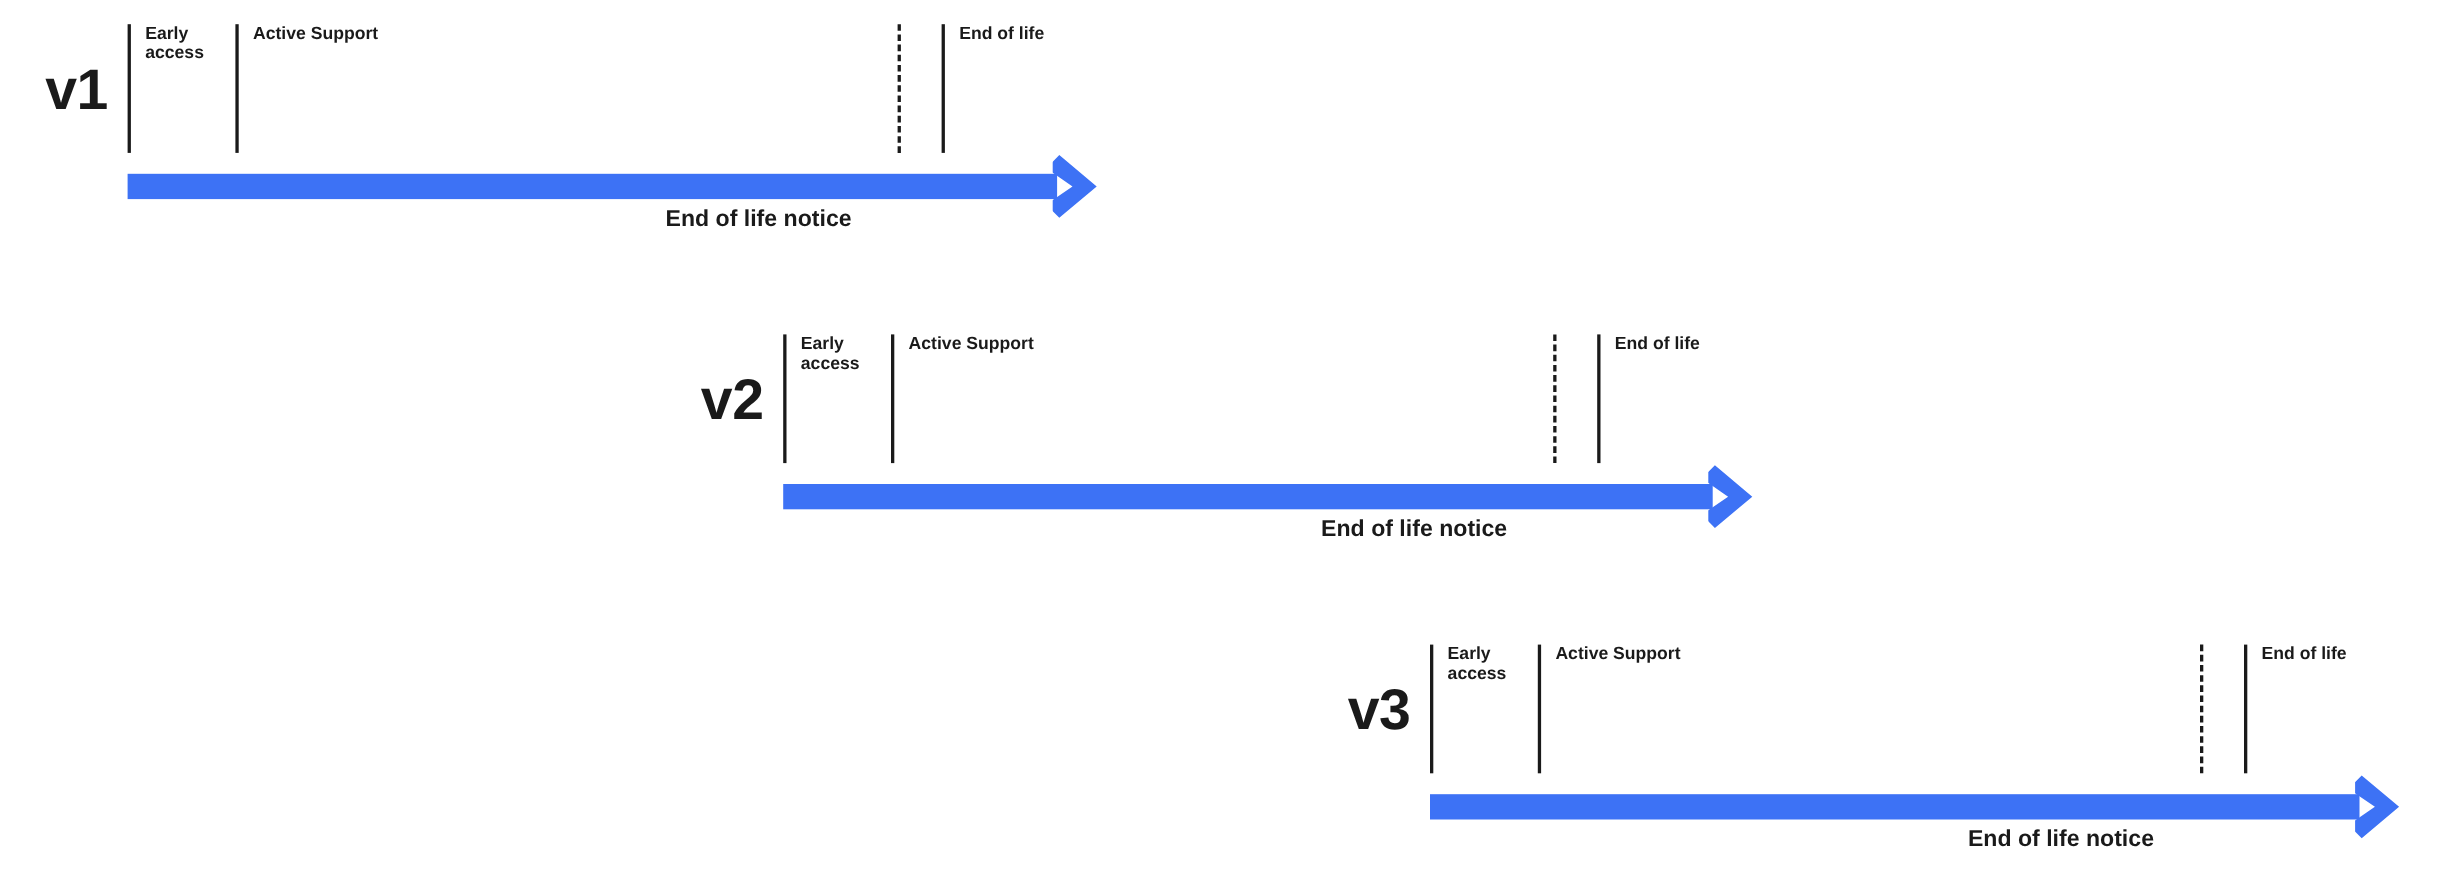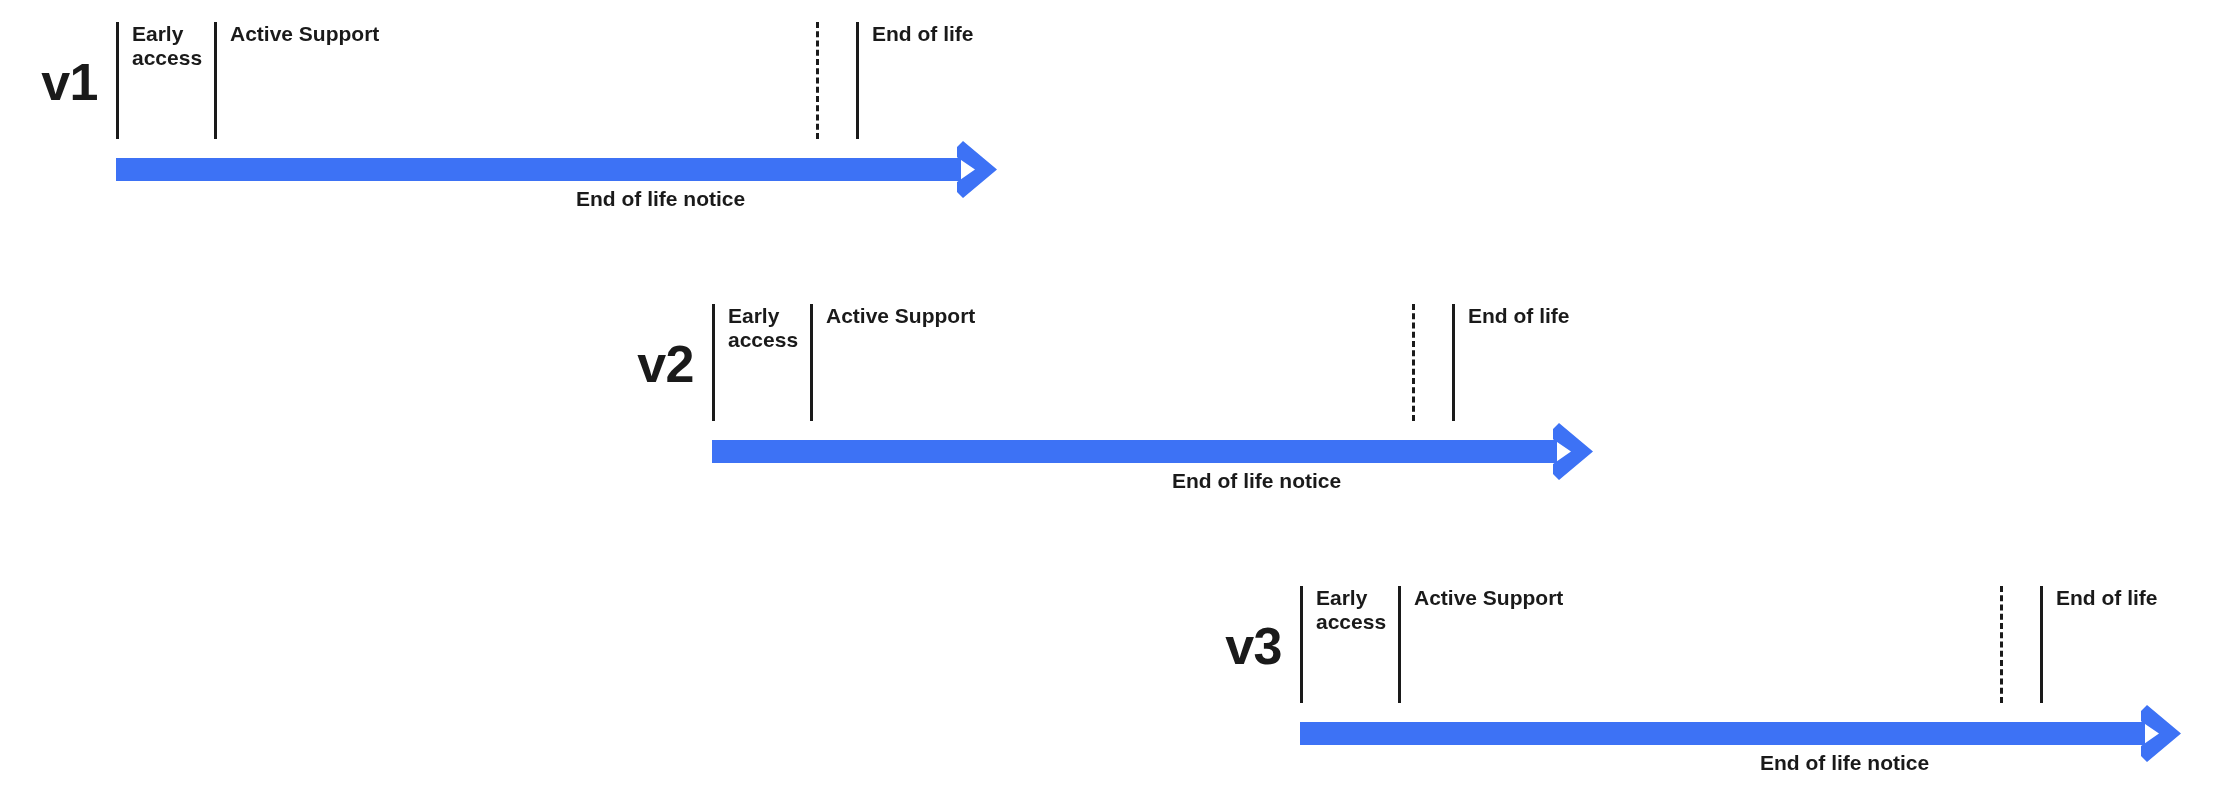--- a/index.html
+++ b/index.html
@@ -62,21 +62,21 @@
   .divider.dashed {
     width: 0;
     background: none;
     border-left: 3px dashed #1a1a1a;
   }
 
   
   .phase-label {
     position: absolute;
     top: 8px;
-    font-size: 21px;
+    font-size: 16px;
     font-weight: bold;
     color: #1a1a1a;
     line-height: 1.12;
     white-space: pre-line;
     user-select: none;
   }
 
   
   .bar-wrap {
     position: absolute;
@@ -100,20 +100,21 @@
 
   
   .notice-label {
     position: absolute;
     top: 48px;
     font-size: 21px;
     font-weight: bold;
     color: #1a1a1a;
     white-space: nowrap;
     user-select: none;
+    margin-left: 29px;
   }
 </style>
 </head>
 <body>
 
 <div id="diagram">
     <div class="timeline-row" style="left: 20px; top: 14px; width: 1016px;">
       <div class="version-label">v1</div>
       <div class="track" style="width: 920px;">
         <div class="divider" style="left: 0px;"></div>

